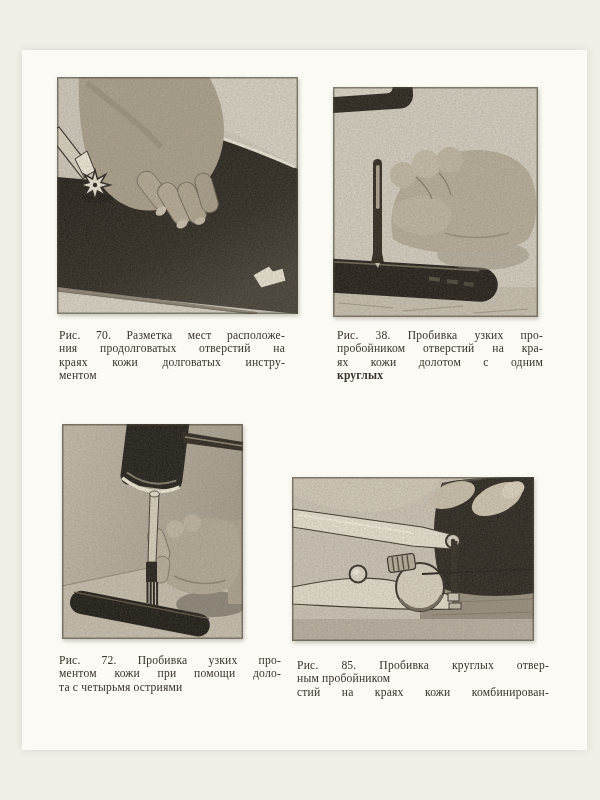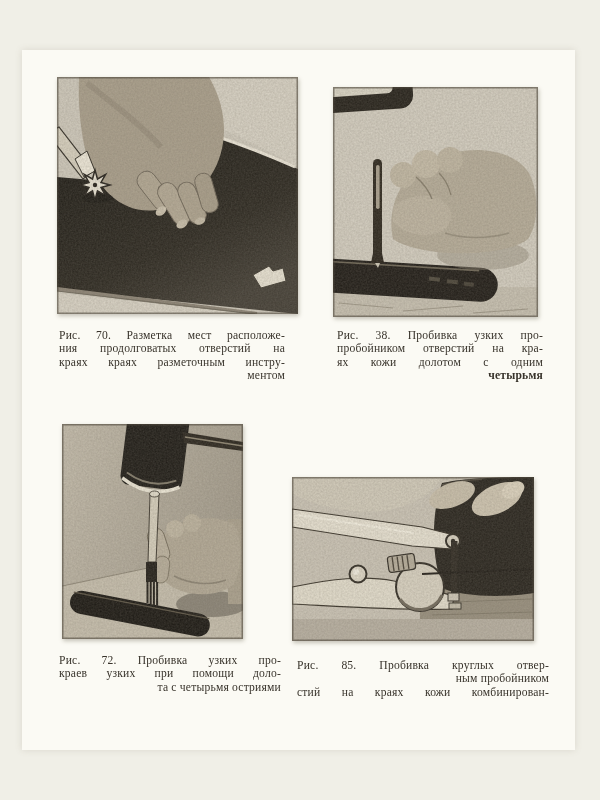--- a/index.html
+++ b/index.html
@@ -6,38 +6,39 @@
   body{
     width:600px;height:800px;
     background:#f0efe7;
     font-family:"Liberation Serif","DejaVu Serif",serif;
     position:relative;overflow:hidden;
   }
   .sheet{
     position:absolute;left:22px;top:50px;width:553px;height:700px;
     background:#fbfaf4;
     box-shadow:0 0 7px rgba(120,112,90,.18);
+    padding-left:12px;
   }
   .photo{
     position:absolute;
     box-shadow:1px 2px 4px rgba(95,88,70,.35);
     background:#cfc9bb;
     overflow:hidden;
   }
   .photo svg{display:block;}
   .caption{
     position:absolute;
     color:#38332b;
     font-size:11.6px;
     line-height:13.4px;
     letter-spacing:.2px;
   }
   .cl{white-space:nowrap;}
   .cl.j{text-align:justify;text-align-last:justify;white-space:normal;word-spacing:1px;}
-  .cl.c{text-align:right;}
+  .cl.c{text-align:left;}
 </style>
 </head>
 <body>
 
 <div class="sheet">
 
   <div class="photo" style="left:35px;top:27px;width:241px;height:237px;">
     <svg width="241" height="237" viewBox="0 0 241 237">
       <defs>
         <filter id="n70d" x="0" y="0" width="100%" height="100%">
@@ -146,29 +147,29 @@
 
       <rect width="205" height="230" filter="url(#n71d)" opacity="0.55"></rect>
       <rect width="205" height="230" filter="url(#n71l)" opacity="0.30"></rect>
       <rect x="0.75" y="0.75" width="203.5" height="228.5" fill="none" stroke="#4e483c" stroke-width="1.5" opacity="0.6"></rect>
     </svg>
   </div>
 
   <div class="caption" style="left:37px;top:279px;width:226px;">
     <div class="cl j">Рис. 70. Разметка мест расположе-</div>
     <div class="cl j">ния продолговатых отверстий на</div>
-    <div class="cl j">краях краях разметочным инстру-</div>
+    <div class="cl j">краях кожи долговатых инстру-</div>
     <div class="cl c">ментом</div>
   </div>
 
   <div class="caption" style="left:315px;top:279px;width:206px;">
     <div class="cl j">Рис. 38. Пробивка узких про-</div>
     <div class="cl j">пробойником отверстий на кра-</div>
     <div class="cl j">ях кожи долотом с одним</div>
-    <div class="cl c" style="font-weight:bold;">четырьмя</div>
+    <div class="cl c" style="font-weight:bold;">круглых</div>
   </div>
 
   <div class="photo" style="left:40px;top:374px;width:181px;height:215px;">
     <svg width="181" height="215" viewBox="0 0 181 215">
       <defs>
         <filter id="n72d" x="0" y="0" width="100%" height="100%">
           <feTurbulence type="fractalNoise" baseFrequency="0.55" numOctaves="2" seed="21"></feTurbulence>
           <feColorMatrix type="matrix" values="0 0 0 0 0.15  0 0 0 0 0.13  0 0 0 0 0.10  0 0 0 0.55 0"></feColorMatrix>
         </filter>
         <filter id="n72l" x="0" y="0" width="100%" height="100%">
@@ -283,21 +284,21 @@
       <path d="M130,97 L242,92" stroke="#1c1812" stroke-width="2" fill="none"></path>
 
       <rect width="242" height="164" filter="url(#n73d)" opacity="0.55"></rect>
       <rect width="242" height="164" filter="url(#n73l)" opacity="0.30"></rect>
       <rect x="0.75" y="0.75" width="240.5" height="162.5" fill="none" stroke="#4e483c" stroke-width="1.5" opacity="0.6"></rect>
     </svg>
   </div>
 
   <div class="caption" style="left:37px;top:604px;width:222px;">
     <div class="cl j">Рис. 72. Пробивка узких про-</div>
-    <div class="cl j">краев узких при помощи доло-</div>
+    <div class="cl j">ментом кожи при помощи доло-</div>
     <div class="cl c">та с четырьмя остриями</div>
   </div>
 
   <div class="caption" style="left:275px;top:609px;width:252px;">
     <div class="cl j">Рис. 85. Пробивка круглых отвер-</div>
     <div class="cl c">ным пробойником</div>
     <div class="cl j">стий на краях кожи комбинирован-</div>
   </div>
 
 </div>

